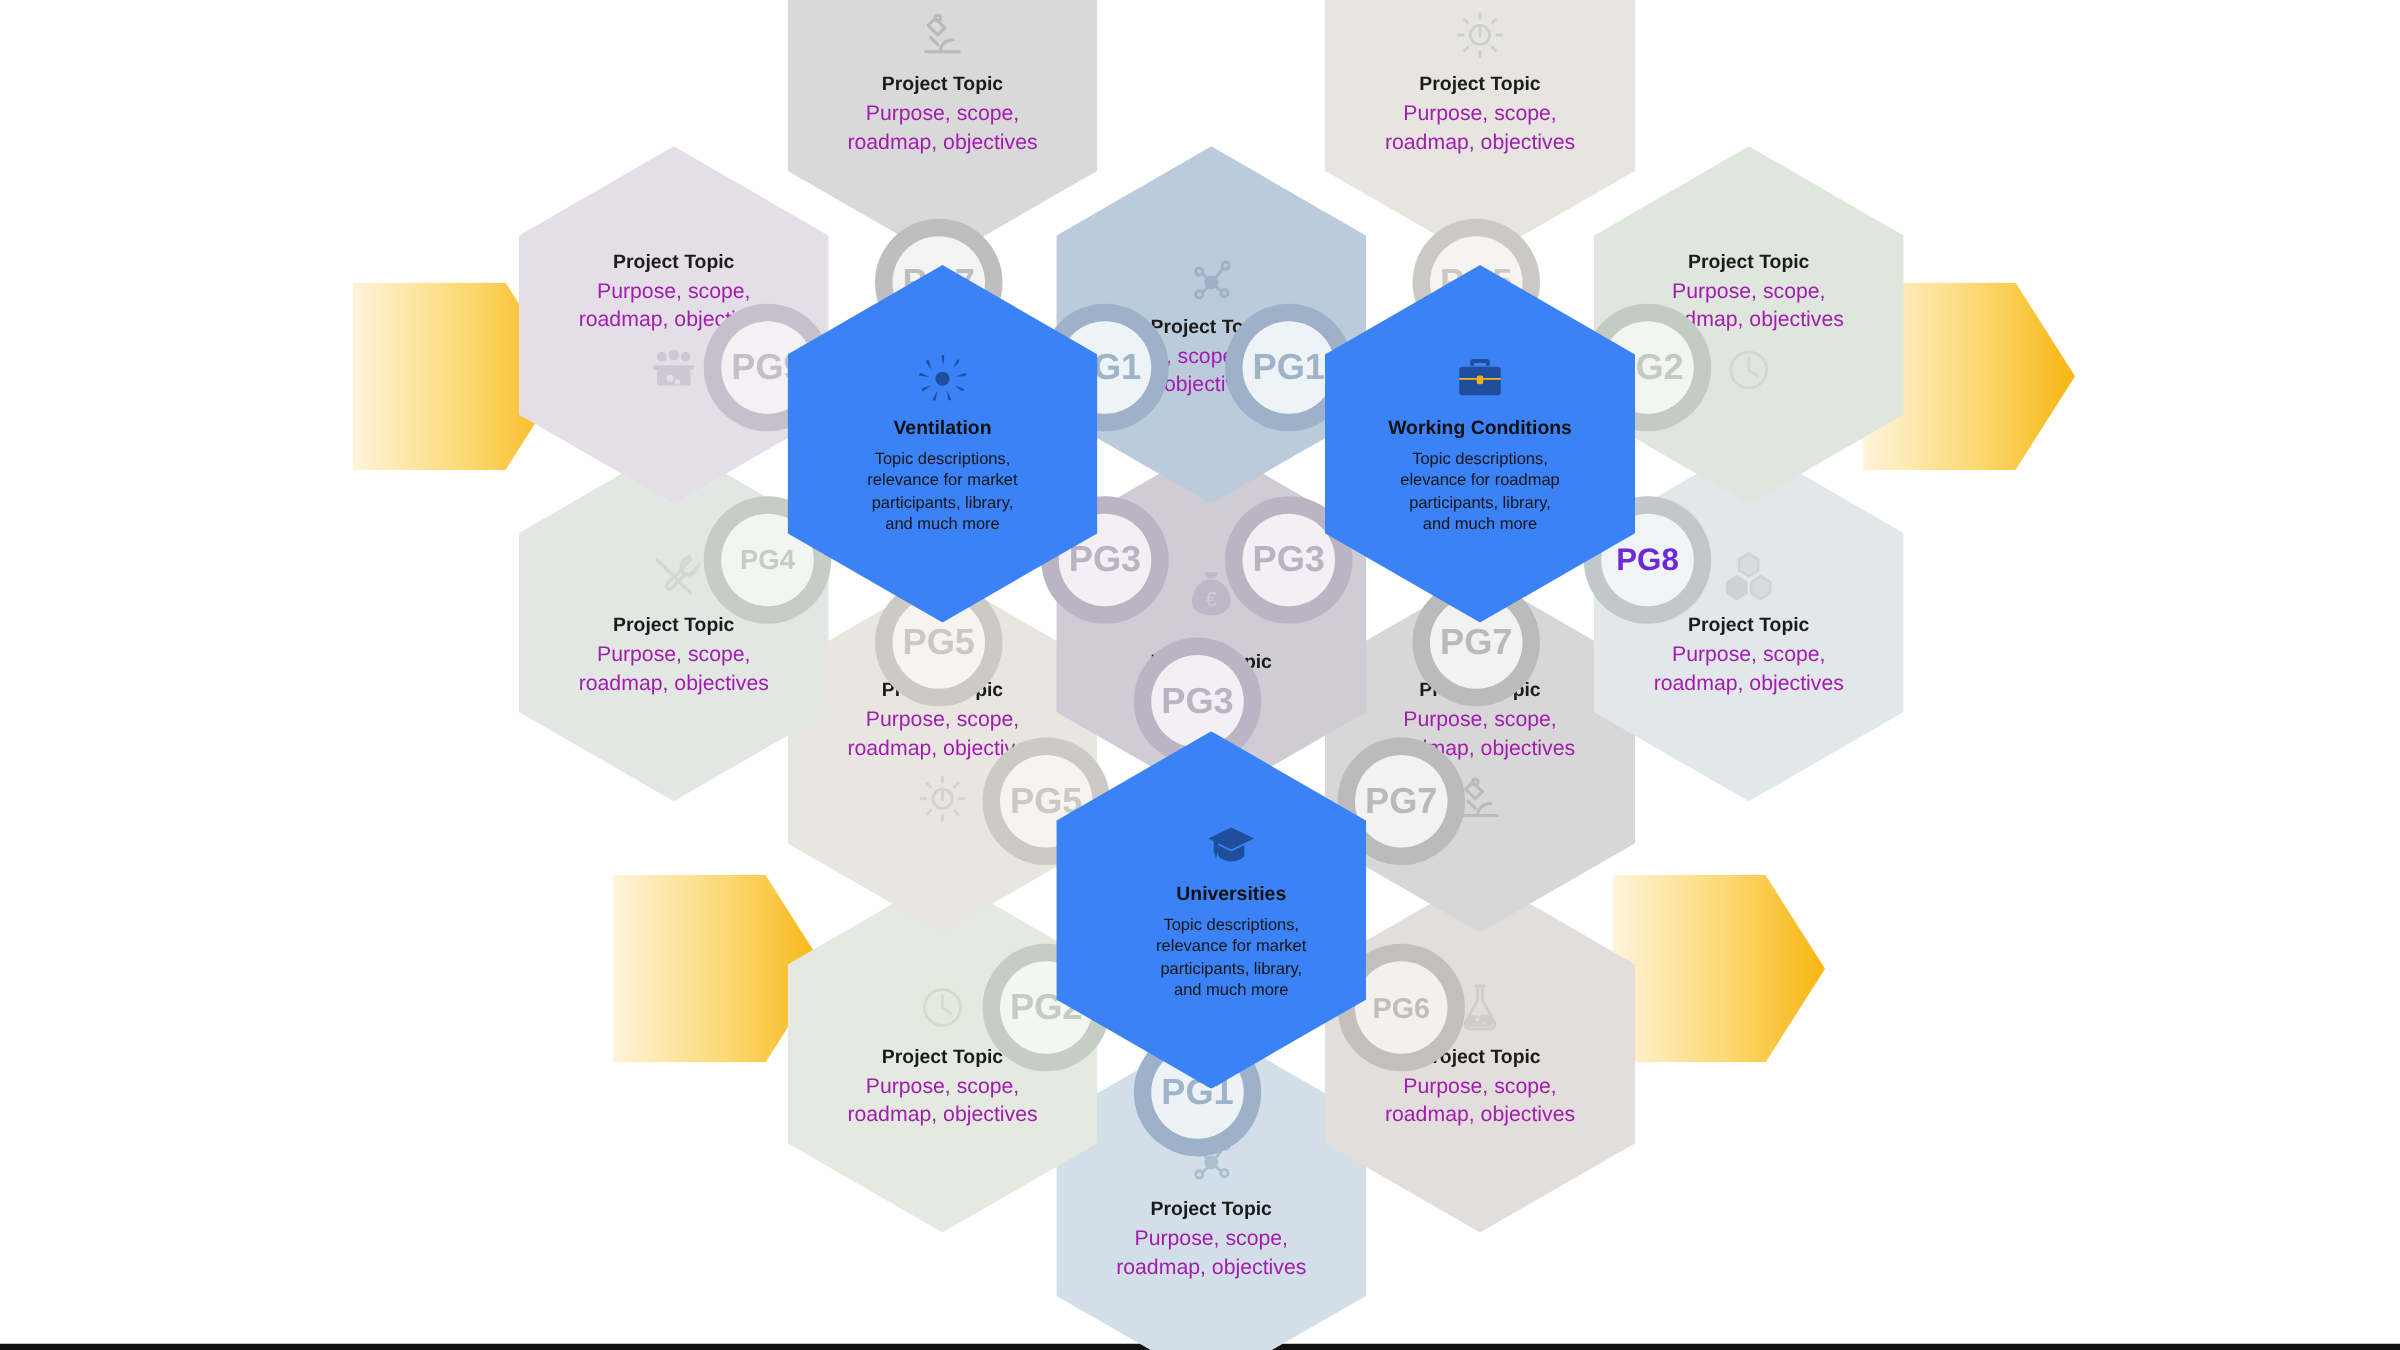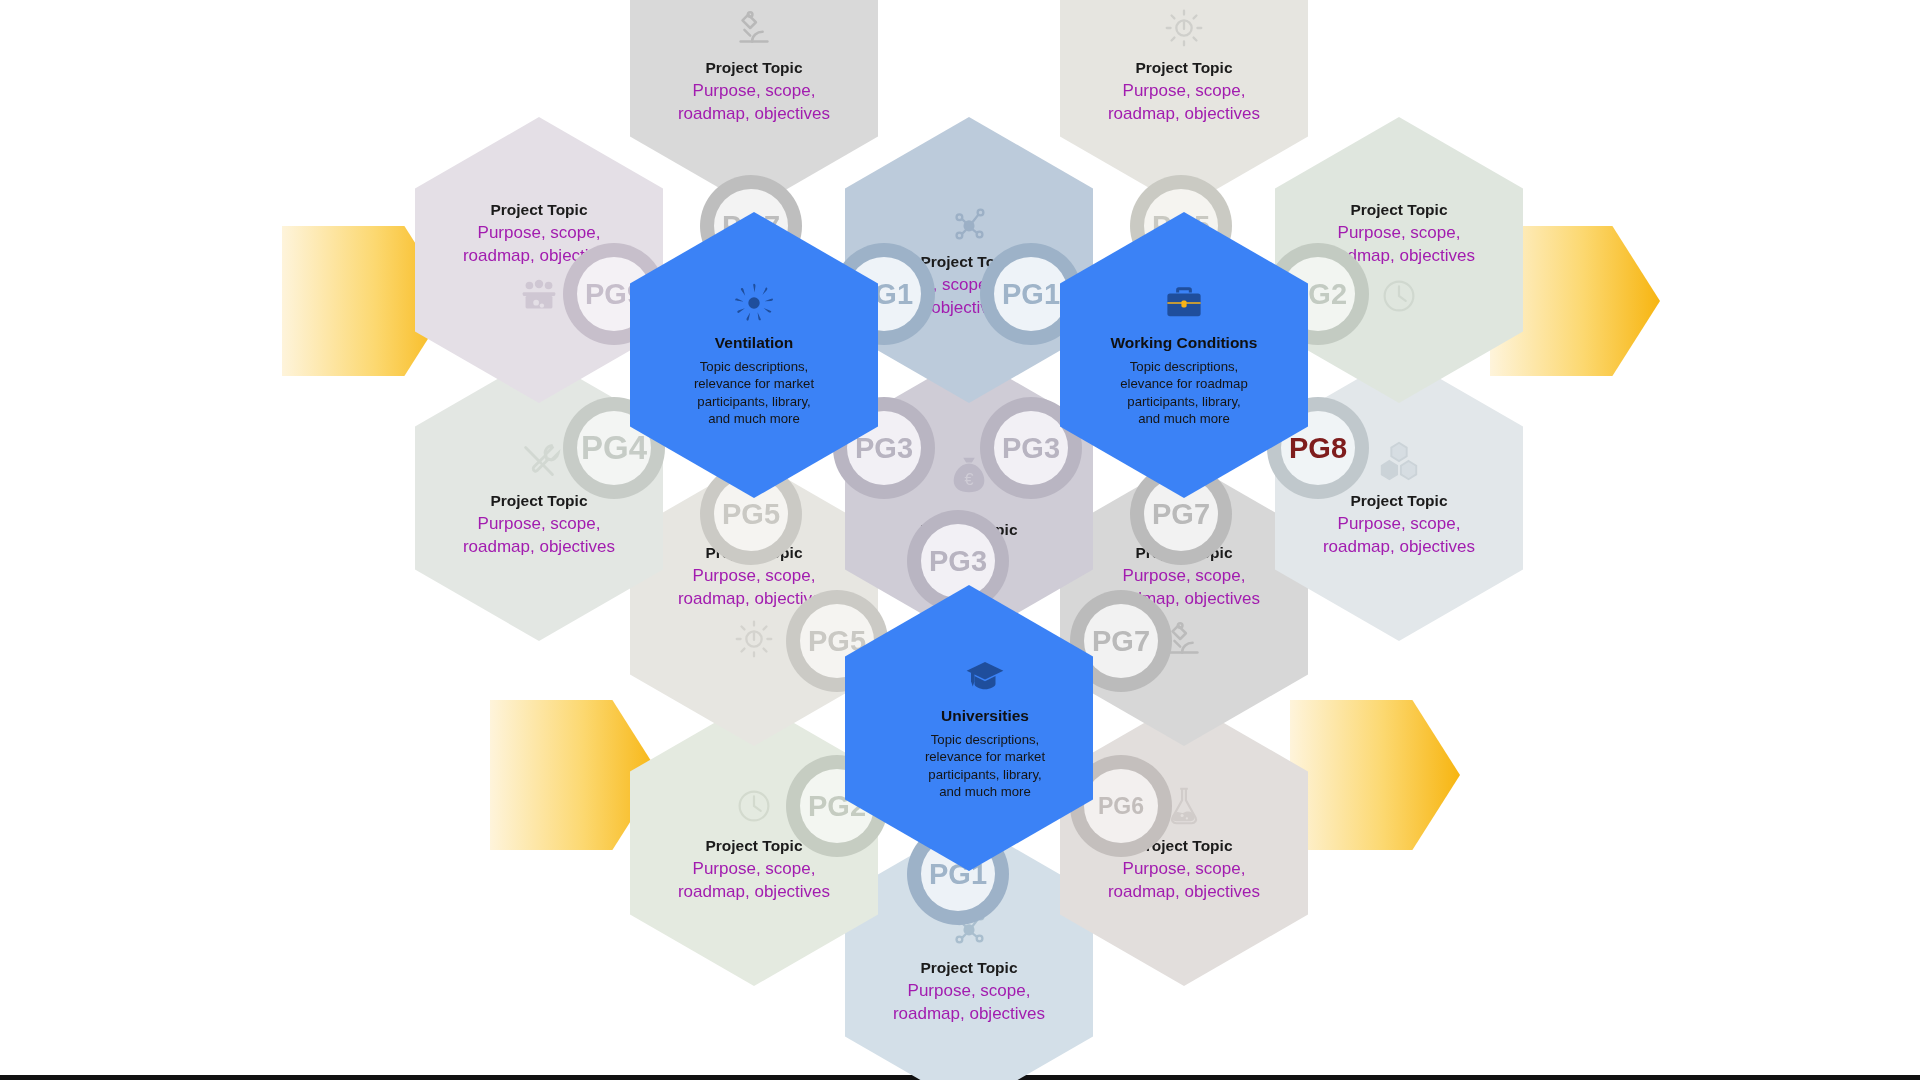--- a/index.html
+++ b/index.html
@@ -359,30 +359,30 @@
   <div class="pg-ring" style="left:980px;top:243px;width:102px;height:102px;background:#9DB2C8;z-index:22;"></div>
   <div class="pg" style="left:994px;top:257px;width:74px;height:74px;background:#EEF3F8;color:#9FB4C9;font-size:29px;z-index:23;">PG1</div>
 
   <div class="pg-ring" style="left:1130px;top:175px;width:102px;height:102px;background:#CACAC3;z-index:20;"></div>
   <div class="pg" style="left:1144px;top:189px;width:74px;height:74px;background:#F5F4F0;color:#C9C9C2;font-size:29px;z-index:21;">PG5</div>
 
   <div class="pg-ring" style="left:1267px;top:243px;width:102px;height:102px;background:#C3CBC2;z-index:20;"></div>
   <div class="pg" style="left:1281px;top:257px;width:74px;height:74px;background:#F2F5F1;color:#C3CBC2;font-size:29px;z-index:21;">PG2</div>
 
   <div class="pg-ring" style="left:563px;top:397px;width:102px;height:102px;background:#C7CCC7;z-index:20;"></div>
-  <div class="pg" style="left:577px;top:411px;width:74px;height:74px;background:#F3F5F3;color:#C6CCC6;font-size:33px;z-index:21;">PG4</div>
+  <div class="pg" style="left:577px;top:411px;width:74px;height:74px;background:#F3F5F3;color:#C6CCC6;font-size:22px;z-index:21;">PG4</div>
 
   <div class="pg-ring" style="left:833px;top:397px;width:102px;height:102px;background:#B9B5C2;z-index:22;"></div>
   <div class="pg" style="left:847px;top:411px;width:74px;height:74px;background:#F2F0F5;color:#B8B4C1;font-size:29px;z-index:23;">PG3</div>
 
   <div class="pg-ring" style="left:980px;top:397px;width:102px;height:102px;background:#B9B5C2;z-index:22;"></div>
   <div class="pg" style="left:994px;top:411px;width:74px;height:74px;background:#F2F0F5;color:#B8B4C1;font-size:29px;z-index:23;">PG3</div>
 
   <div class="pg-ring" style="left:1267px;top:397px;width:102px;height:102px;background:#C0C8CC;z-index:20;"></div>
-  <div class="pg" style="left:1281px;top:411px;width:74px;height:74px;background:#F0F4F6;color:#7f1d1d;font-size:29px;z-index:21;">PG8</div>
+  <div class="pg" style="left:1281px;top:411px;width:74px;height:74px;background:#F0F4F6;color:#6d28d9;font-size:25px;z-index:21;">PG8</div>
 
   <div class="pg-ring" style="left:700px;top:463px;width:102px;height:102px;background:#CBCAC5;z-index:20;"></div>
   <div class="pg" style="left:714px;top:477px;width:74px;height:74px;background:#F5F4F1;color:#CAC9C4;font-size:29px;z-index:21;">PG5</div>
 
   <div class="pg-ring" style="left:907px;top:510px;width:102px;height:102px;background:#B9B5C2;z-index:22;"></div>
   <div class="pg" style="left:921px;top:524px;width:74px;height:74px;background:#F2F0F5;color:#B8B4C1;font-size:29px;z-index:23;">PG3</div>
 
   <div class="pg-ring" style="left:1130px;top:463px;width:102px;height:102px;background:#BBBBBB;z-index:20;"></div>
   <div class="pg" style="left:1144px;top:477px;width:74px;height:74px;background:#F2F2F2;color:#BABABA;font-size:29px;z-index:21;">PG7</div>
 

